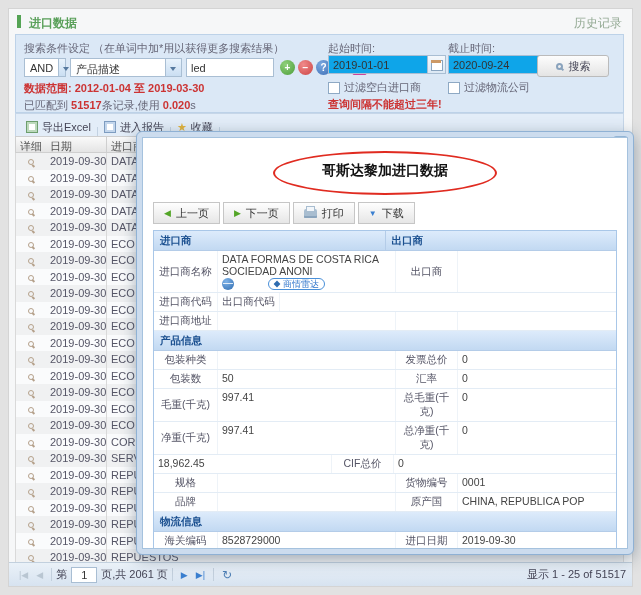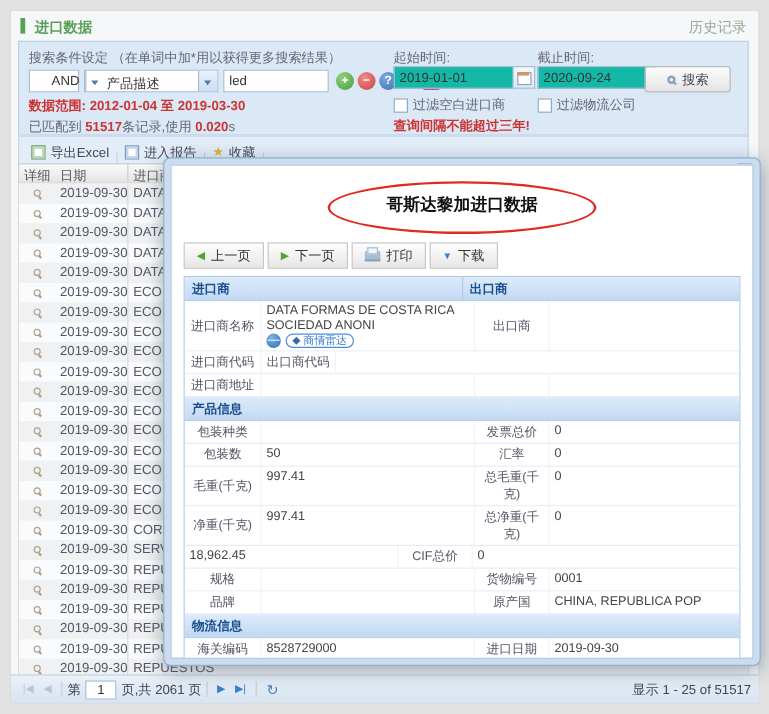--- a/index.html
+++ b/index.html
@@ -12,37 +12,37 @@
   .hdr { position:absolute; left:0; top:0; right:0; height:32px; }
   .hdr .bar { position:absolute; left:8px; top:6px; width:4px; height:13px; background:#55a455; }
   .hdr .title { position:absolute; left:20px; top:6px; color:#5aa05a; font-weight:bold; font-size:12px; }
   .hdr .hist { position:absolute; right:10px; top:6px; color:#94aa94; font-size:12px; cursor:pointer; }
 
   
   .search { position:absolute; left:6px; right:8px; top:25px; height:79px; background:#dbe8f6; border:1px solid #bdd2e8; }
   .s-label { position:absolute; left:8px; top:6px; color:#667; }
   .cond { position:absolute; left:8px; top:23px; height:19px; display:flex; align-items:center; }
   .combo { display:inline-flex; height:19px; background:#fff; border:1px solid #a9bed3; margin-right:4px; }
-  .combo .txt { padding:3px 5px 0 18px; color:#333; white-space:nowrap; }
+  .combo .txt { padding:3px 5px 0 5px; color:#333; white-space:nowrap; }
   .combo .trg { width:16px; border-left:1px solid #a9bed3; background:linear-gradient(#e9f3fc,#cadef2); position:relative; }
   .combo .trg::after { content:""; position:absolute; left:4px; top:8px; border:3px solid transparent; border-top:4px solid #56799f; }
   .kw-input { width:88px; height:19px; border:1px solid #a9bed3; padding:0 4px; font:11px "Liberation Sans","DejaVu Sans",sans-serif; color:#333; margin-right:6px; }
   .cicon { width:15px; height:15px; border-radius:50%; margin-right:3px; display:inline-flex; align-items:center; justify-content:center; color:#fff; font-size:10px; font-weight:bold; cursor:pointer; }
   .ci-add { background:radial-gradient(circle at 35% 30%,#8fd07a,#4d9e3b); }
   .ci-del { background:radial-gradient(circle at 35% 30%,#f08a8a,#cc4444); }
   .ci-help { background:radial-gradient(circle at 35% 30%,#7aa8e0,#3f6fb5); }
   .ci-clear { background:transparent; color:#4d9e3b; font-size:12px; }
   .ci-demo { background:#e7d6cf; border:1px solid #c49; border-radius:2px; color:#b55; font-size:8px; }
   .range-note { position:absolute; left:8px; top:46px; color:#c33; font-weight:bold; }
   .matched { position:absolute; left:8px; top:63px; color:#667; }
   .matched b { color:#c33; }
 
   .dt-label { position:absolute; top:6px; color:#667; }
   .dt-field { position:absolute; top:20px; display:flex; height:19px; }
-  .dt-input { width:100px; height:19px; border:1px solid #a9bed3; background:#14b8a6; padding:0 4px; color:#333; font:11px "Liberation Sans","DejaVu Sans",sans-serif; }
+  .dt-input { width:100px; height:19px; border:1px solid #a9bed3; background:#0ea5e9; padding:0 4px; color:#333; font:11px "Liberation Sans","DejaVu Sans",sans-serif; }
   .dt-trg { width:18px; height:19px; border:1px solid #a9bed3; border-left:none; background:linear-gradient(#f4f8fc,#dcE8f4); position:relative; cursor:pointer; }
   .dt-trg::before { content:""; position:absolute; left:3px; top:4px; width:10px; height:9px; background:#fff; border:1px solid #8aa5c0; }
   .dt-trg::after { content:""; position:absolute; left:3px; top:4px; width:10px; height:3px; background:#c96; }
   .chk { position:absolute; display:flex; align-items:center; color:#667; }
   .chk .box { width:12px; height:12px; background:#fff; border:1px solid #8ea9c4; margin-right:4px; cursor:pointer; }
   .warn { position:absolute; left:312px; top:62px; color:#c33; font-weight:bold; }
   .search-btn { position:absolute; right:14px; top:20px; width:72px; height:22px; border:1px solid #bbb; border-radius:3px; background:linear-gradient(#fdfdfd,#e4e4e4); display:flex; align-items:center; justify-content:center; cursor:pointer; color:#445; }
   .mag { display:inline-block; width:7px; height:7px; border:2px solid #8aa3bd; border-radius:50%; position:relative; margin-right:6px; }
   .mag::after { content:""; position:absolute; width:4px; height:2px; background:#8aa3bd; right:-3px; bottom:-2px; transform:rotate(45deg); }
 
@@ -102,21 +102,21 @@
   .d-sec { display:flex; background:linear-gradient(#ddebfb,#c2d9f2); border-bottom:1px solid #b4cce8; color:#1a4f8f; font-weight:bold; }
   .d-sec .half { flex:1; padding:2.5px 6px; }
   .d-sec .half + .half { border-left:1px solid #b4cce8; }
   .d-row { display:flex; border-bottom:1px solid #e3ecf5; background:#fff; }
   .d-row:last-child { border-bottom:none; }
   .d-cell { padding:2px 4px; overflow:hidden; }
   .d-l { width:64px; flex:none; text-align:center; color:#556; border-right:1px solid #eef3f8; display:flex; align-items:center; justify-content:center; }
   .d-v1 { width:178px; flex:none; color:#444; border-right:1px solid #eef3f8; }
   .d-l2 { width:62px; flex:none; text-align:center; color:#556; border-right:1px solid #eef3f8; display:flex; align-items:center; justify-content:center; }
   .d-v2 { flex:1; color:#444; }
-  .iconline { display:flex; align-items:center; margin-top:1px; }
+  .iconline { display:flex; align-items:center; margin-top:1px;gap:30px; }
   .globe { width:12px; height:12px; border-radius:50%; background:radial-gradient(circle at 35% 30%,#7fb3e8,#2f6cb0); margin-right:4px; cursor:pointer; position:relative; }
   .globe::after { content:""; position:absolute; left:1px; top:5px; width:10px; height:1px; background:rgba(255,255,255,.8); }
   .radar-badge { display:inline-flex; align-items:center; border:1px solid #4a90d9; border-radius:8px; color:#3377cc; font-size:9px; padding:0 5px; height:12px; cursor:pointer; }
   .radar-badge .dot { width:6px; height:6px; background:#2f6cb0; transform:rotate(45deg) scale(.8); margin-right:3px; }
 </style>
 </head>
 <body>
 
 <div class="panel">
 

